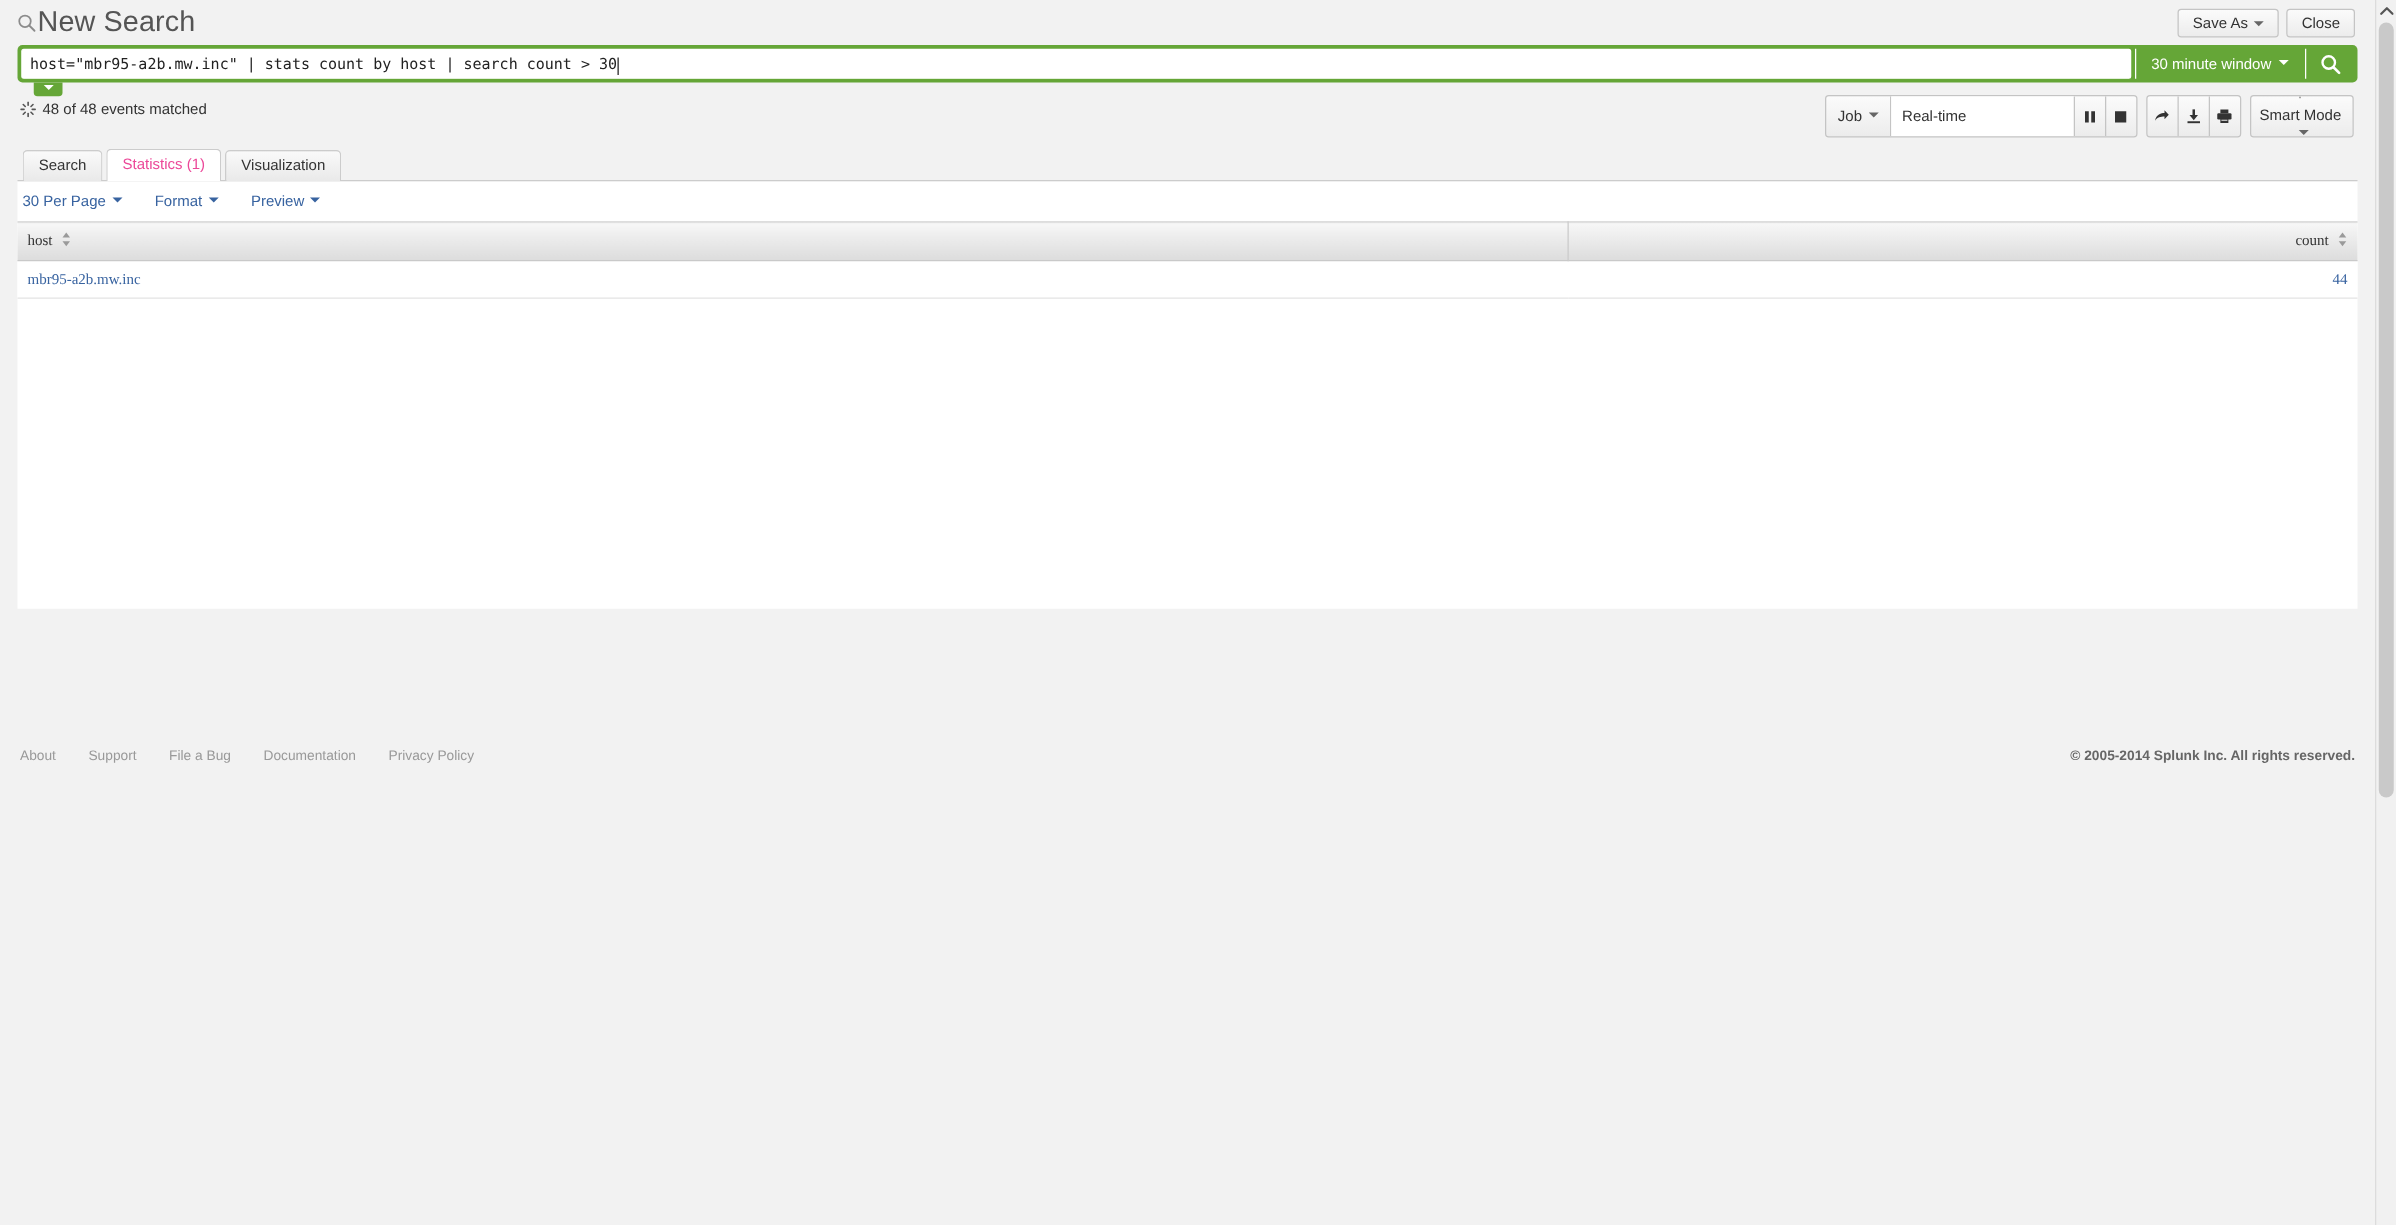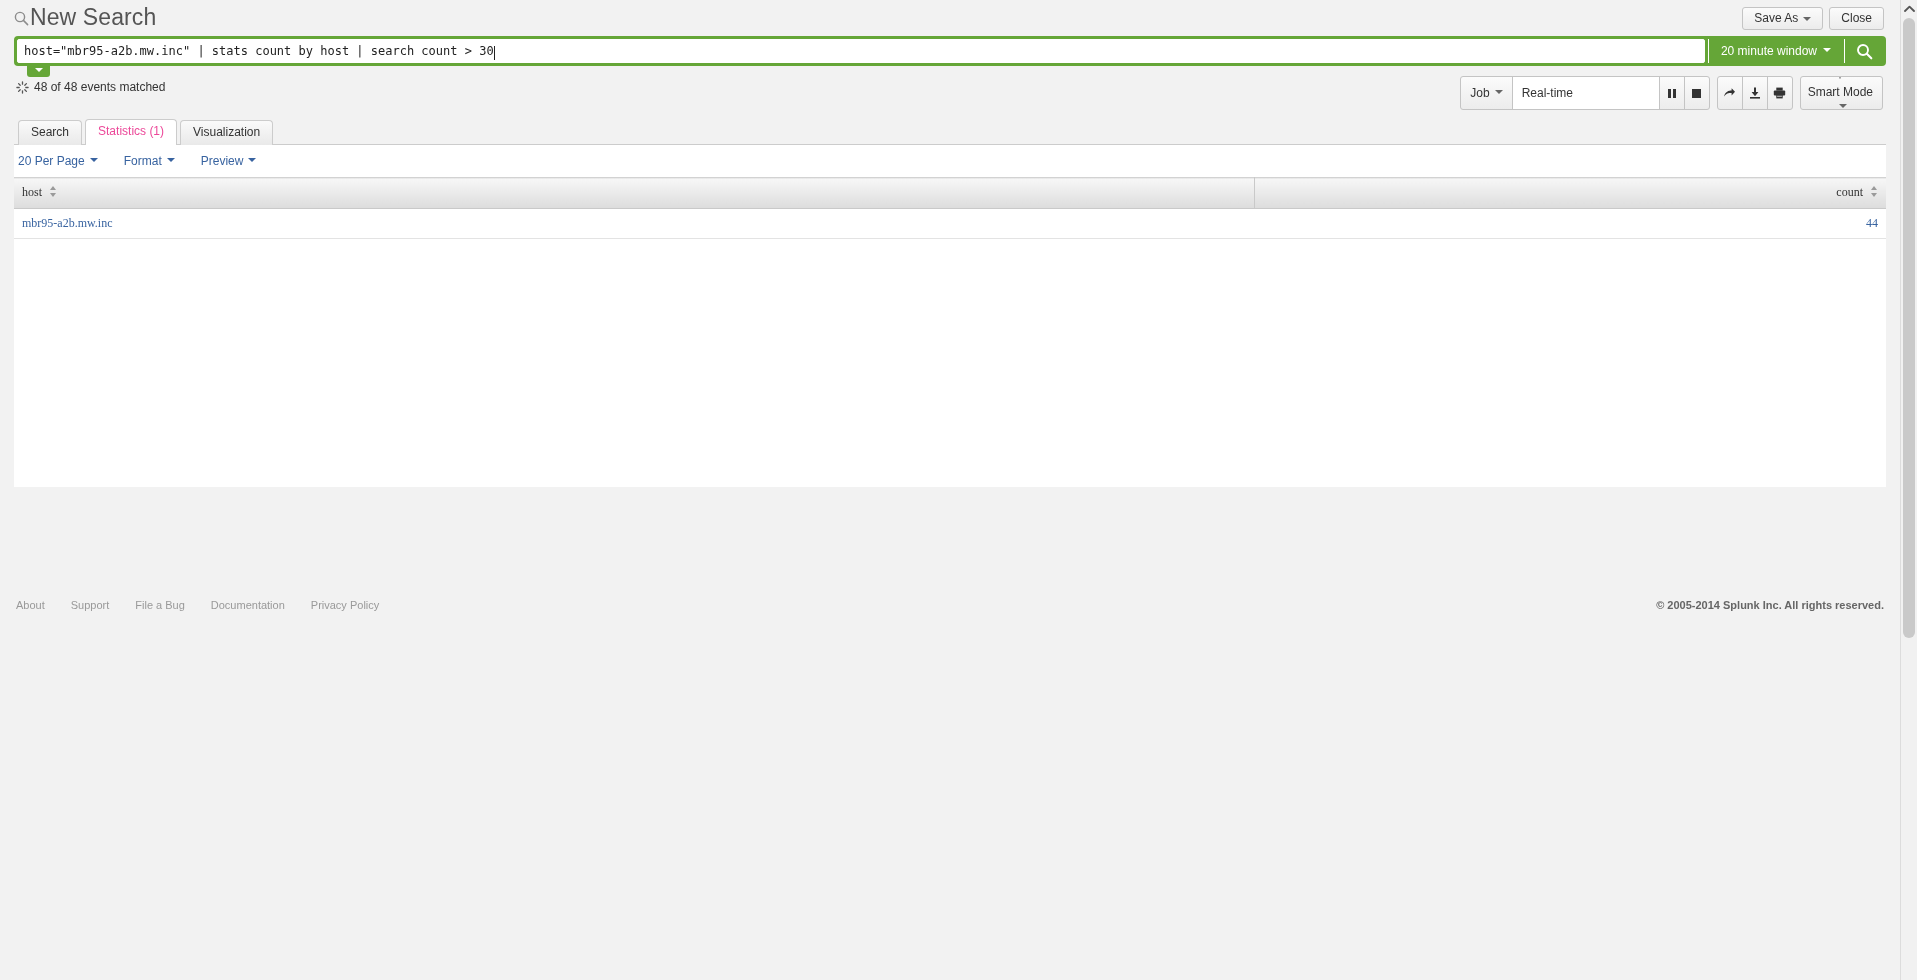--- a/index.html
+++ b/index.html
@@ -452,21 +452,21 @@
     </div>
   </div>
 
   <div class="searchbar-row">
     <div class="searchbar">
       <div class="search-input-box">
         <span class="search-text">host="mbr95-a2b.mw.inc" | stats count by host | search count &gt; 30</span>
           <span class="caret-bar"></span>
       </div>
       <div class="time-picker">
-        <span>20 minute window</span>
+        <span>30 minute window</span>
         <span class="caret-down-white"></span>
       </div>
       <div class="search-go">
         <svg width="17" height="17" viewBox="0 0 17 17">
           <circle cx="7" cy="7" r="5" fill="none" stroke="#ffffff" stroke-width="1.9"></circle>
           <line x1="10.8" y1="10.8" x2="15.3" y2="15.3" stroke="#ffffff" stroke-width="2.1" stroke-linecap="round"></line>
         </svg>
       </div>
     </div>
     <div class="search-expander">
@@ -551,21 +551,21 @@
   </div>
 
   <div class="tabs-wrap">
     <div class="tab">Search</div>
     <div class="tab active">Statistics (1)</div>
     <div class="tab">Visualization</div>
   </div>
 
   <div class="results-toolbar">
     <span class="tool-link">
-      <span>20 Per Page</span>
+      <span>30 Per Page</span>
       <span class="caret-down-blue"></span>
     </span>
     <span class="tool-link">
       <span>Format</span>
       <span class="caret-down-blue"></span>
     </span>
     <span class="tool-link">
       <span>Preview</span>
       <span class="caret-down-blue"></span>
     </span>

